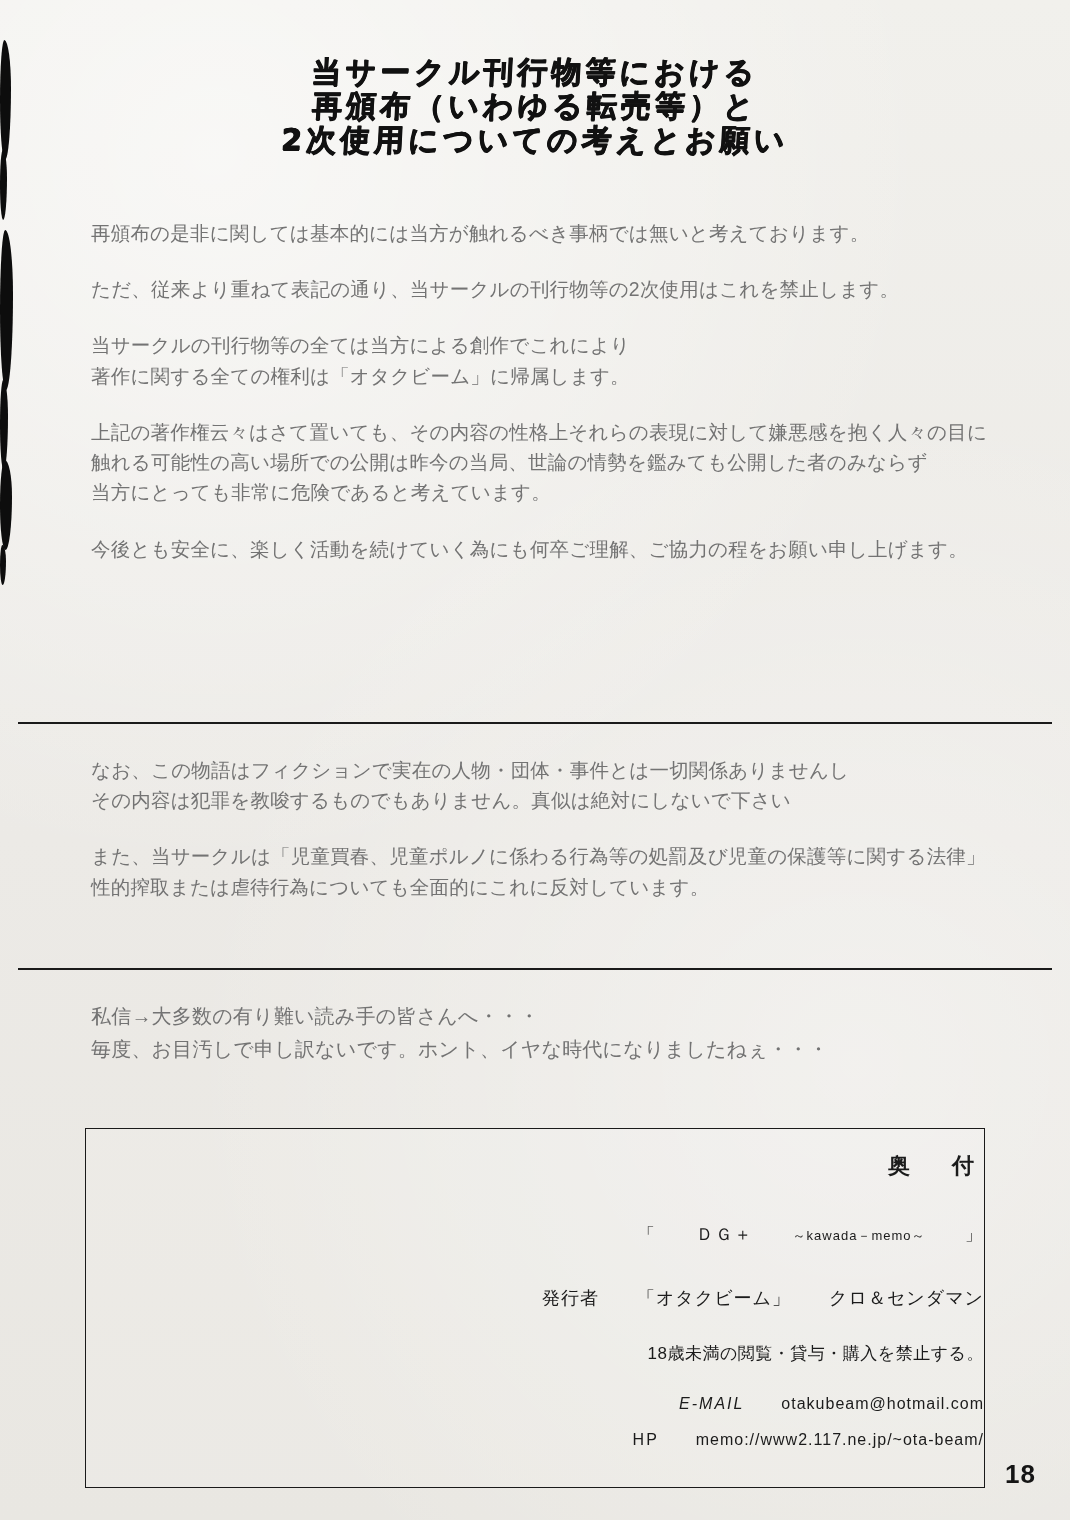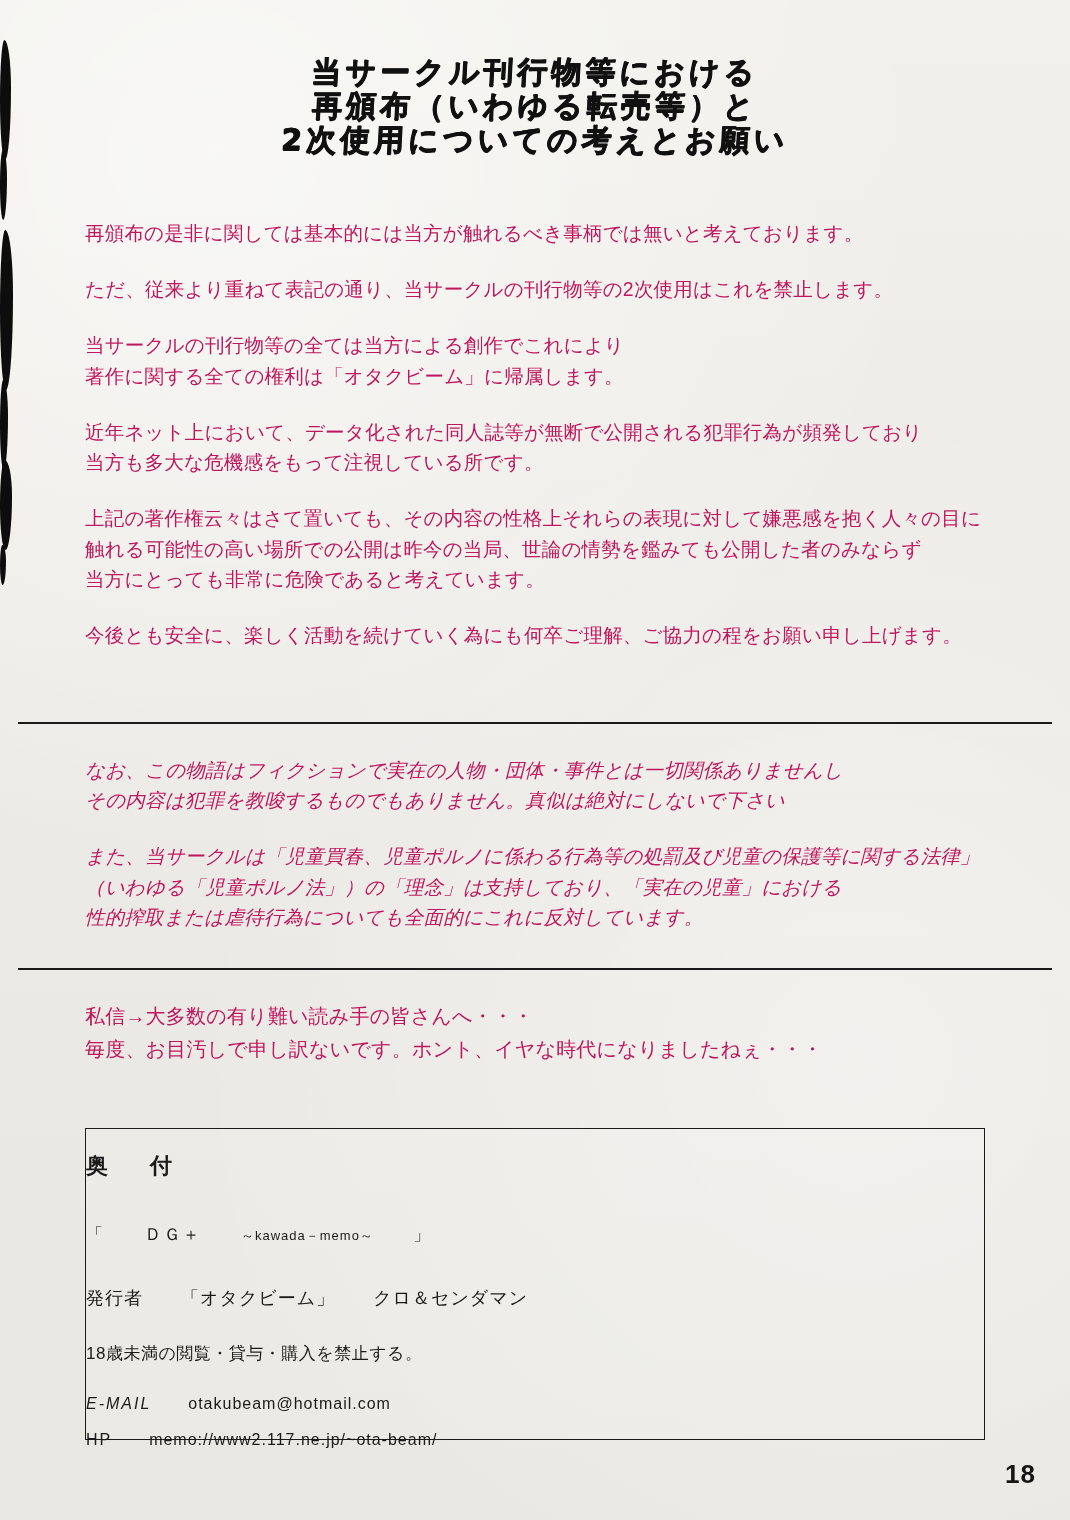--- a/index.html
+++ b/index.html
@@ -65,25 +65,25 @@
     letter-spacing: 4px;
     line-height: 34px;
     color: #111;
     text-shadow: 0.5px 0 0 #111, -0.5px 0 0 #111, 0 0.5px 0 #111;
     transform: skewX(-3deg);
   }
 
   
   .section {
     position: absolute;
-    left: 85px;
+    left: 91px;
     width: 900px;
     font-size: 19.5px;
     line-height: 1.55;
-    color: #be185d;
+    color: #737373;
     letter-spacing: 0.2px;
   }
   .para {
     margin-bottom: 26px;
   }
   .para:last-child { margin-bottom: 0; }
   .para div { white-space: nowrap; }
 
   
   .rule {
@@ -93,24 +93,24 @@
     height: 2px;
     background: #1a1a1a;
   }
 
   
   .colophon {
     position: absolute;
     left: 85px;
     top: 1128px;
     width: 900px;
-    height: 312px;
+    height: 360px;
     border: 1.6px solid #1a1a1a;
     box-sizing: border-box;
-    text-align: left;
+    text-align: right;
     background: rgba(255,255,255,0.10);
   }
   .colophon-title {
     margin-top: 22px;
     font-size: 22px;
     font-weight: bold;
     letter-spacing: 10px;
   }
   .colophon-work {
     margin-top: 42px;
@@ -183,43 +183,38 @@
       <div>再頒布の是非に関しては基本的には当方が触れるべき事柄では無いと考えております。</div>
     </div>
     <div class="para">
       <div>ただ、従来より重ねて表記の通り、当サークルの刊行物等の2次使用はこれを禁止します。</div>
     </div>
     <div class="para">
       <div>当サークルの刊行物等の全ては当方による創作でこれにより</div>
       <div>著作に関する全ての権利は「オタクビーム」に帰属します。</div>
     </div>
     <div class="para">
-      <div>近年ネット上において、データ化された同人誌等が無断で公開される犯罪行為が頻発しており</div>
-      <div>当方も多大な危機感をもって注視している所です。</div>
-    </div>
-    <div class="para">
       <div>上記の著作権云々はさて置いても、その内容の性格上それらの表現に対して嫌悪感を抱く人々の目に</div>
       <div>触れる可能性の高い場所での公開は昨今の当局、世論の情勢を鑑みても公開した者のみならず</div>
       <div>当方にとっても非常に危険であると考えています。</div>
     </div>
     <div class="para">
       <div>今後とも安全に、楽しく活動を続けていく為にも何卒ご理解、ご協力の程をお願い申し上げます。</div>
     </div>
   </div>
 
   <div class="rule" style="top:722px;"></div>
 
-  <div class="section" style="top:755px;font-style:italic;">
+  <div class="section" style="top:755px;">
     <div class="para">
       <div>なお、この物語はフィクションで実在の人物・団体・事件とは一切関係ありませんし</div>
       <div>その内容は犯罪を教唆するものでもありません。真似は絶対にしないで下さい</div>
     </div>
     <div class="para">
       <div>また、当サークルは「児童買春、児童ポルノに係わる行為等の処罰及び児童の保護等に関する法律」</div>
-      <div>（いわゆる「児童ポルノ法」）の「理念」は支持しており、「実在の児童」における</div>
       <div>性的搾取または虐待行為についても全面的にこれに反対しています。</div>
     </div>
   </div>
 
   <div class="rule" style="top:968px;"></div>
 
   <div class="section" style="top:1000px; font-size:20px; line-height:1.65;">
     <div class="para">
       <div>私信→大多数の有り難い読み手の皆さんへ・・・</div>
       <div>毎度、お目汚しで申し訳ないです。ホント、イヤな時代になりましたねぇ・・・</div>

